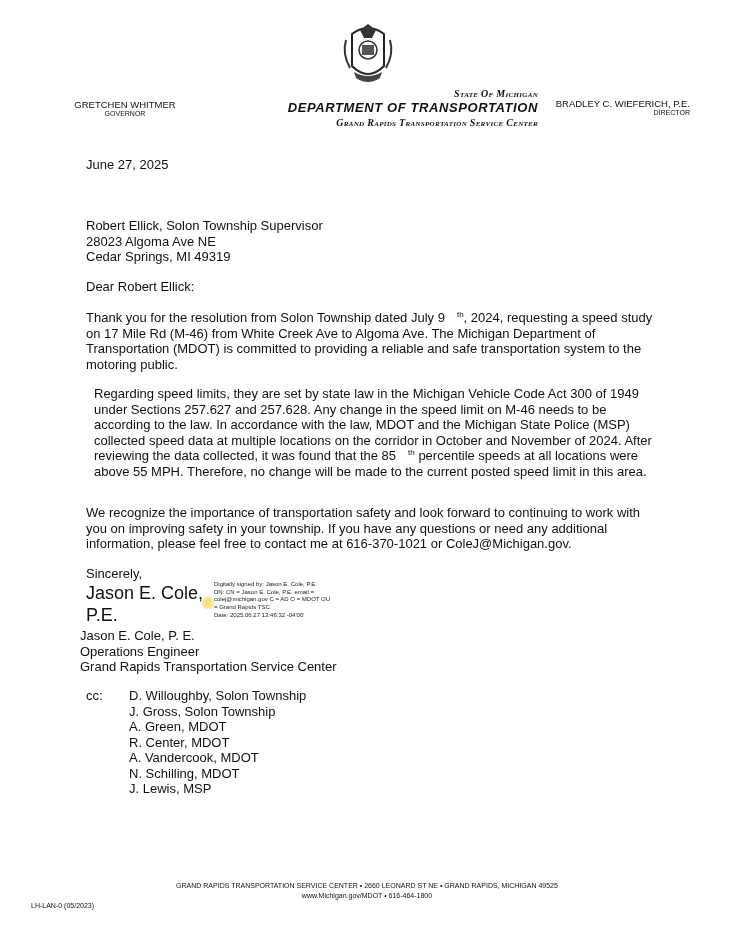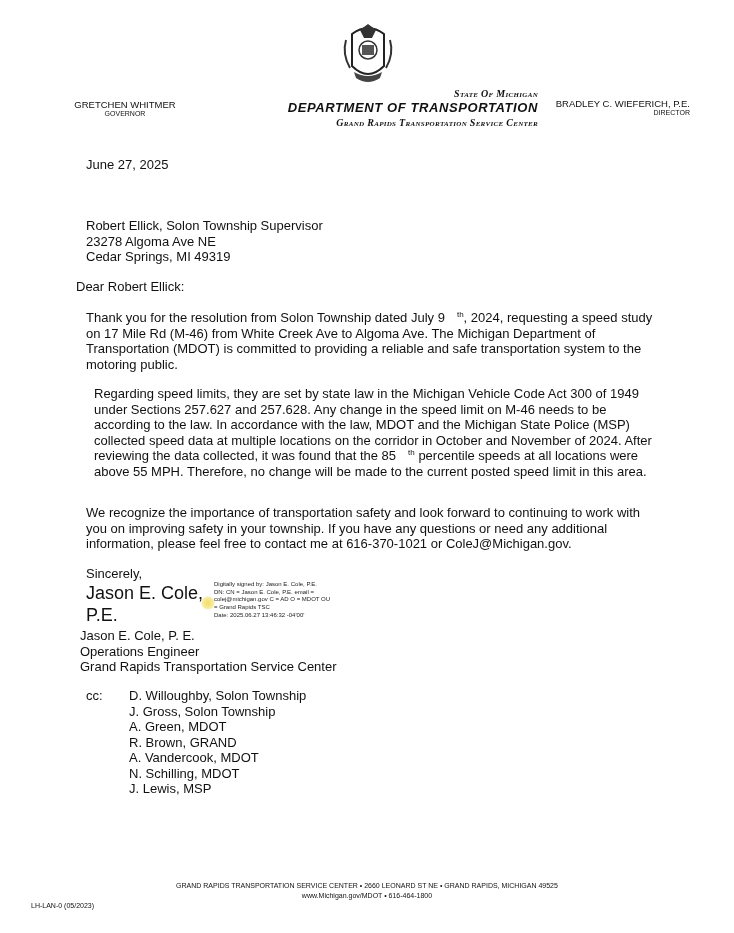--- a/index.html
+++ b/index.html
@@ -11,21 +11,21 @@
   .state { font-family: "Liberation Serif", serif; font-size: 10px; font-weight: bold; font-variant: small-caps; letter-spacing: 0.3px; }
   .dept { font-size: 13px; font-weight: bold; letter-spacing: 0.6px; margin-top: 1px; }
   .center { font-family: "Liberation Serif", serif; font-size: 10px; font-weight: bold; font-variant: small-caps; letter-spacing: 0.3px; margin-top: 2px; }
   .gov { left: 60px; top: 99px; width: 130px; text-align: center; }
   .dir { left: 530px; top: 98px; width: 160px; text-align: right; }
   .officer-name { font-size: 9.5px; }
   .officer-title { font-size: 7px; }
   .body-text { font-size: 13px; line-height: 15.5px; }
   .date { left: 86px; top: 157px; }
   .addr { left: 86px; top: 218px; }
-  .salut { left: 76px; top: 279px; }
+  .salut { left: 86px; top: 279px; }
   .para { left: 86px; width: 570px; }
   .p1 { top: 310px; }
   .p2 { top: 386px; margin-left: 8px; }
   .p3 { top: 505px; }
   .sincerely { left: 86px; top: 566px; }
   .sig-big { left: 86px; top: 582px; font-size: 18px; line-height: 22px; }
   .sig-stamp { left: 214px; top: 581px; font-size: 6px; line-height: 7.7px; color: #222; width: 130px; }
   .sig-mark { left: 201px; top: 596px; width: 14px; height: 14px; border-radius: 50%;
               background: radial-gradient(circle, #f2dc6a 0%, #f7ec9f 55%, rgba(255,255,255,0) 75%); }
   .signer { left: 80px; top: 628px; }
@@ -64,21 +64,21 @@
 
 <div class="abs dir">
   <div class="officer-name">BRADLEY C. WIEFERICH, P.E.</div>
   <div class="officer-title">DIRECTOR</div>
 </div>
 
 <div class="abs body-text date">June 27, 2025</div>
 
 <div class="abs body-text addr">
   <div>Robert Ellick, Solon Township Supervisor</div>
-  <div>23278 Algoma Ave NE</div>
+  <div>28023 Algoma Ave NE</div>
   <div>Cedar Springs, MI 49319</div>
 </div>
 
 <div class="abs body-text salut">Dear Robert Ellick:</div>
 
 <div class="abs body-text para p1"><span>Thank you for the resolution from Solon Township dated July 9</span><sup>th</sup><span>, 2024, requesting a speed study on 17 Mile Rd (M-46) from White Creek Ave to Algoma Ave.  The Michigan Department of Transportation (MDOT) is committed to providing a reliable and safe transportation system to the motoring public.</span></div>
 
 <div class="abs body-text para p2"><span>Regarding speed limits, they are set by state law in the Michigan Vehicle Code Act 300 of 1949 under Sections 257.627 and 257.628.  Any change in the speed limit on M-46 needs to be according to the law.  In accordance with the law, MDOT and the Michigan State Police (MSP) collected speed data at multiple locations on the corridor in October and November of 2024.  After reviewing the data collected, it was found that the 85</span><sup>th</sup><span> percentile speeds at all locations were above 55 MPH.  Therefore, no change will be made to the current posted speed limit in this area.</span></div>
 
 <div class="abs body-text para p3">We recognize the importance of transportation safety and look forward to continuing to work with you on improving safety in your township.  If you have any questions or need any additional information, please feel free to contact me at 616-370-1021 or ColeJ@Michigan.gov.</div>
@@ -104,21 +104,21 @@
   <div>Jason E. Cole, P. E.</div>
   <div>Operations Engineer</div>
   <div>Grand Rapids Transportation Service Center</div>
 </div>
 
 <div class="abs body-text cc-label">cc:</div>
 <div class="abs body-text cc-list">
   <div>D. Willoughby, Solon Township</div>
   <div>J. Gross, Solon Township</div>
   <div>A. Green, MDOT</div>
-  <div>R. Brown, GRAND</div>
+  <div>R. Center, MDOT</div>
   <div>A. Vandercook, MDOT</div>
   <div>N. Schilling, MDOT</div>
   <div>J. Lewis, MSP</div>
 </div>
 
 <div class="abs foot1">GRAND RAPIDS TRANSPORTATION SERVICE CENTER • 2660 LEONARD ST NE • GRAND RAPIDS, MICHIGAN 49525</div>
 <div class="abs foot2">www.Michigan.gov/MDOT • 616-464-1800</div>
 <div class="abs form-id">LH-LAN-0 (05/2023)</div>
 
 </body></html>

